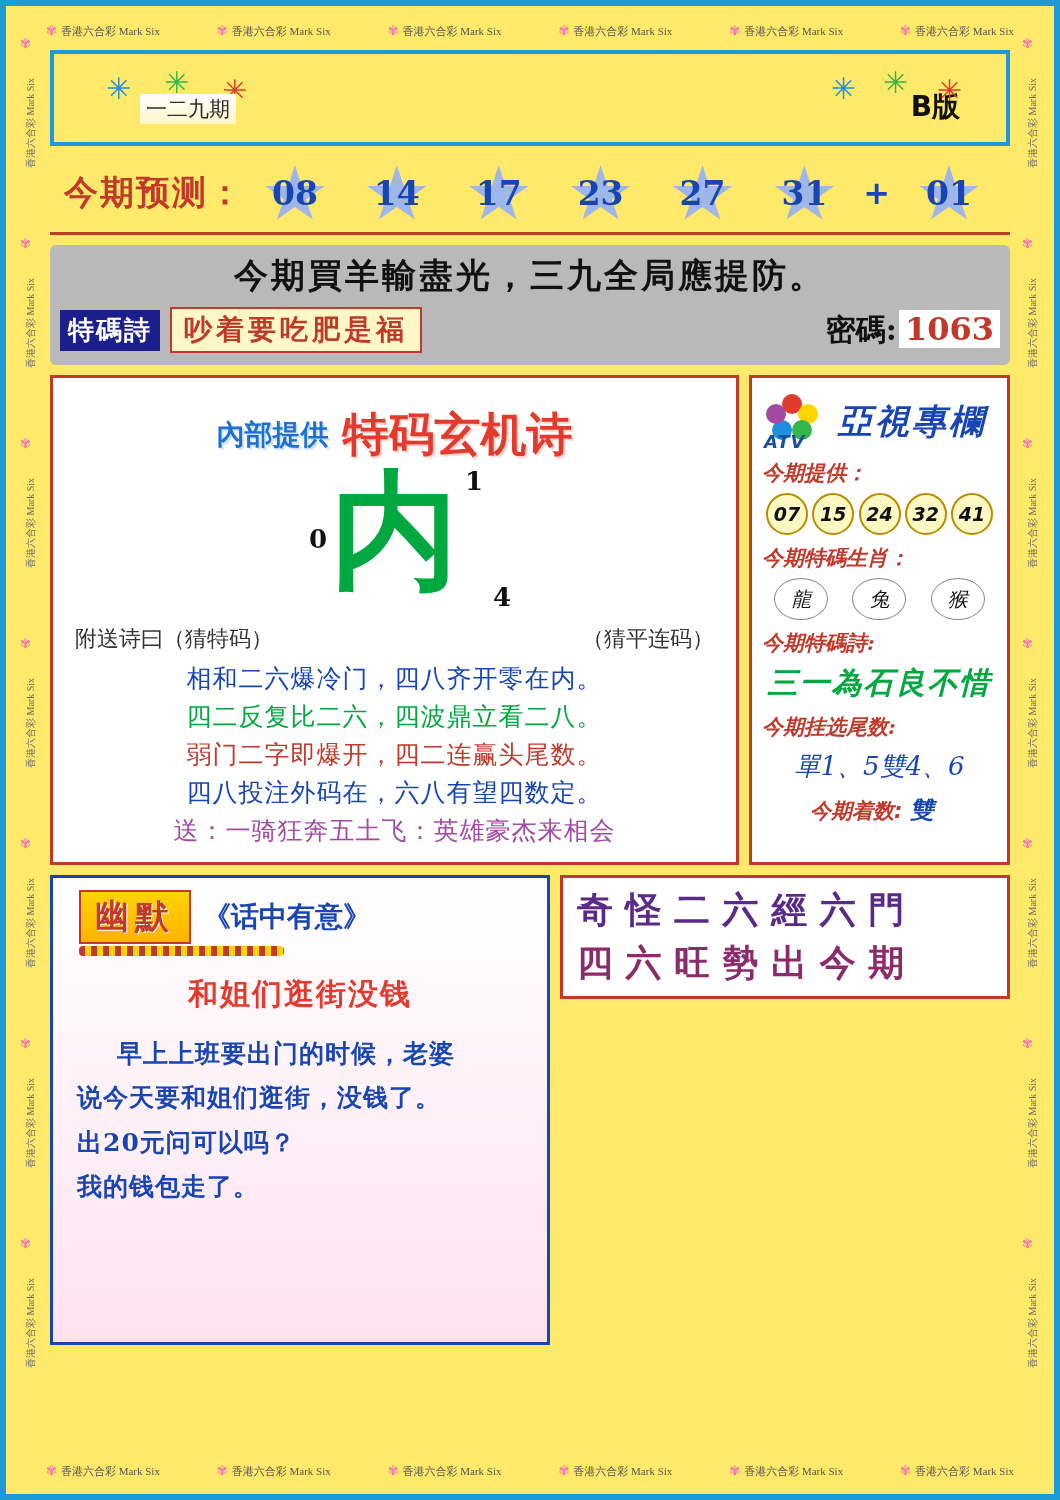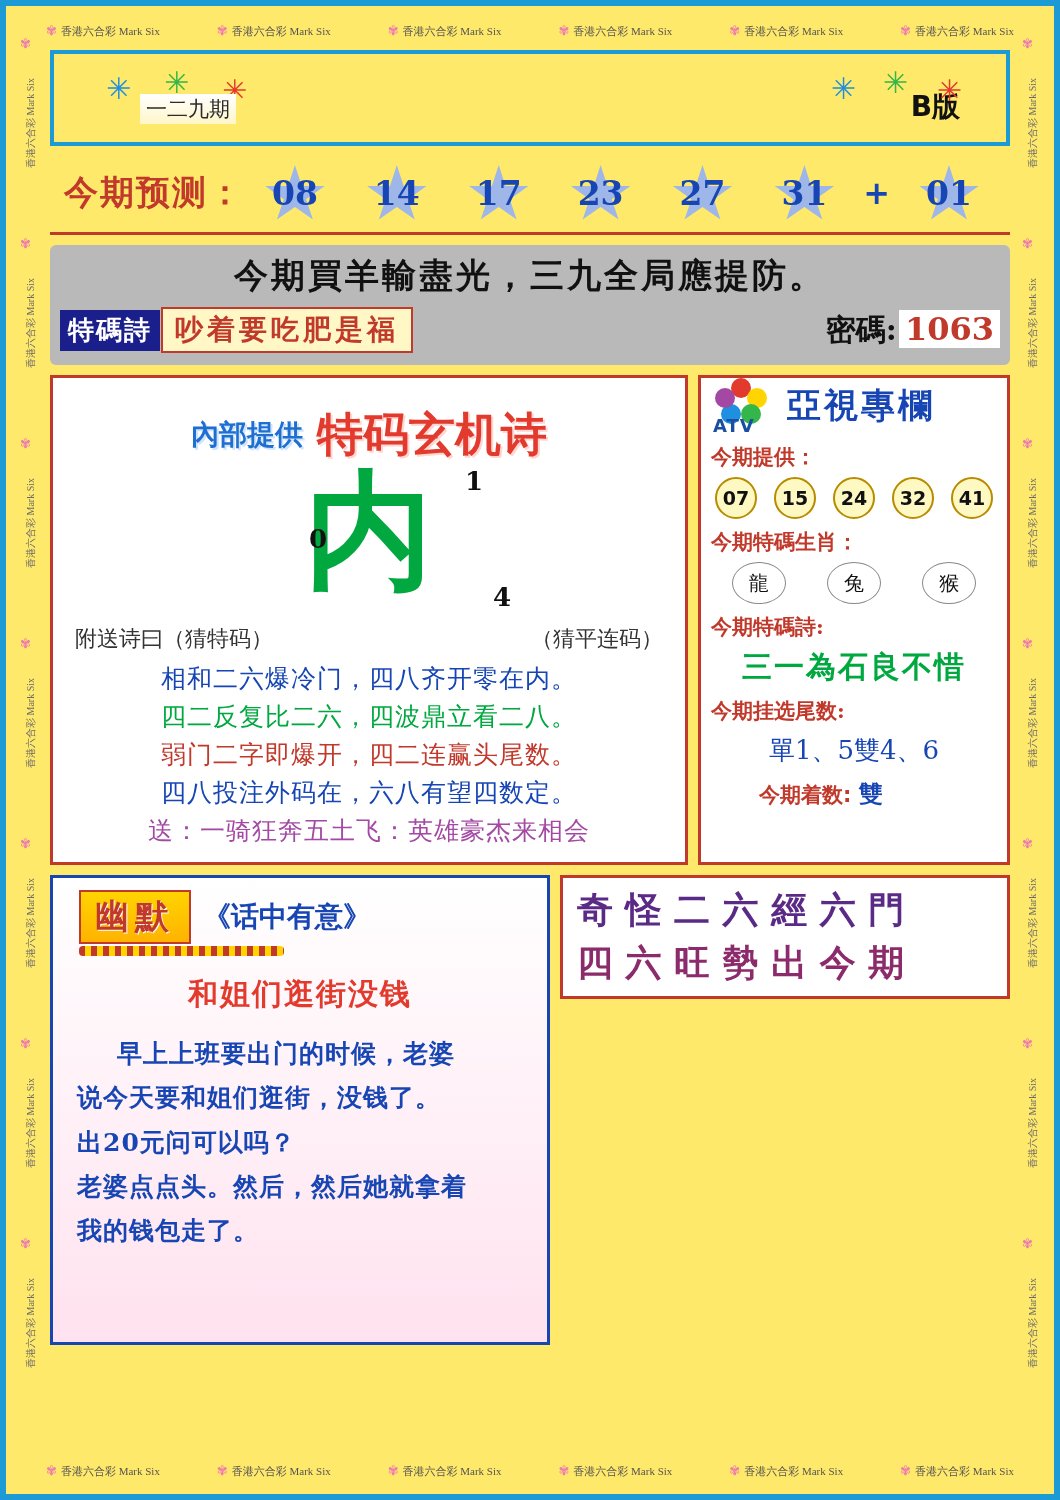--- a/index.html
+++ b/index.html
@@ -106,21 +106,21 @@
   .greybox{
     margin-top:10px;background:#b9b9b9;border-radius:6px;
     padding:8px 10px 12px 10px;
   }
   .greybox .line1{
     text-align:center;font-size:34px;font-weight:bold;color:#111;
     letter-spacing:3px;
     font-family:"DejaVu Serif","Liberation Serif",serif;
   }
   .greybox .row2{
-    margin-top:8px;display:flex;align-items:center;gap:1px;
+    margin-top:8px;display:flex;align-items:center;gap:10px;
   }
   .tag{
     background:#1a1f8c;color:#fff;font-size:26px;font-weight:bold;
     padding:3px 8px;letter-spacing:2px;
     font-family:"DejaVu Serif","Liberation Serif",serif;
   }
   .poembox{
     background:#fff8c6;border:2px solid #c0392b;
     padding:2px 12px;font-size:28px;font-weight:bold;color:#c0392b;
     letter-spacing:4px;
@@ -178,22 +178,22 @@
     font-size:25px;letter-spacing:1px;margin:5px 0;
     font-family:"DejaVu Serif","Liberation Serif",serif;
   }
   .v1{color:#1746b4;}
   .v2{color:#00a83f;}
   .v3{color:#c0392b;}
   .v4{color:#1746b4;}
   .v5{color:#a349a4;font-size:23px;}
 
   .rightbox{
-    width:312px;background:#ffffff;border:3px solid #c0392b;
-    padding:0 10px;box-sizing:border-box;
+    width:261px;background:#ffffff;border:3px solid #c0392b;
+    padding:16px 10px;box-sizing:border-box;font-style:italic;
   }
   .atvrow{display:flex;align-items:center;gap:8px;}
   .atvlogo{position:relative;width:68px;height:56px;}
   .atvlogo .petal{position:absolute;width:20px;height:20px;border-radius:50%;}
   .atvlogo .t{
     position:absolute;bottom:-2px;left:2px;font-size:18px;font-weight:bold;
     color:#1a4fa0;letter-spacing:1px;font-family:"DejaVu Sans",sans-serif;
   }
   .atvtitle{
     font-size:34px;font-weight:bold;color:#1746b4;letter-spacing:3px;
@@ -499,21 +499,20 @@
         <div class="head">
           <div class="badge">幽默</div>
           <div class="sub">《话中有意》</div>
         </div>
         <div class="wave"></div>
         <div class="htitle">和姐们逛街没钱</div>
         <div class="body">
           <p class="first">早上上班要出门的时候，老婆</p>
           <p>说今天要和姐们逛街，没钱了。</p>
           <p>出20元问可以吗？</p>
-          <p>老婆点点头。然后，然后她就拿着</p>
           <p>我的钱包走了。</p>
         </div>
       </div>
 
       <div class="rightcol">
         <div class="magicbox">
           <div class="ml">奇 怪 二 六 經 六 門</div>
           <div class="ml second">四 六 旺 勢 出 今 期</div>
         </div>
       </div>

